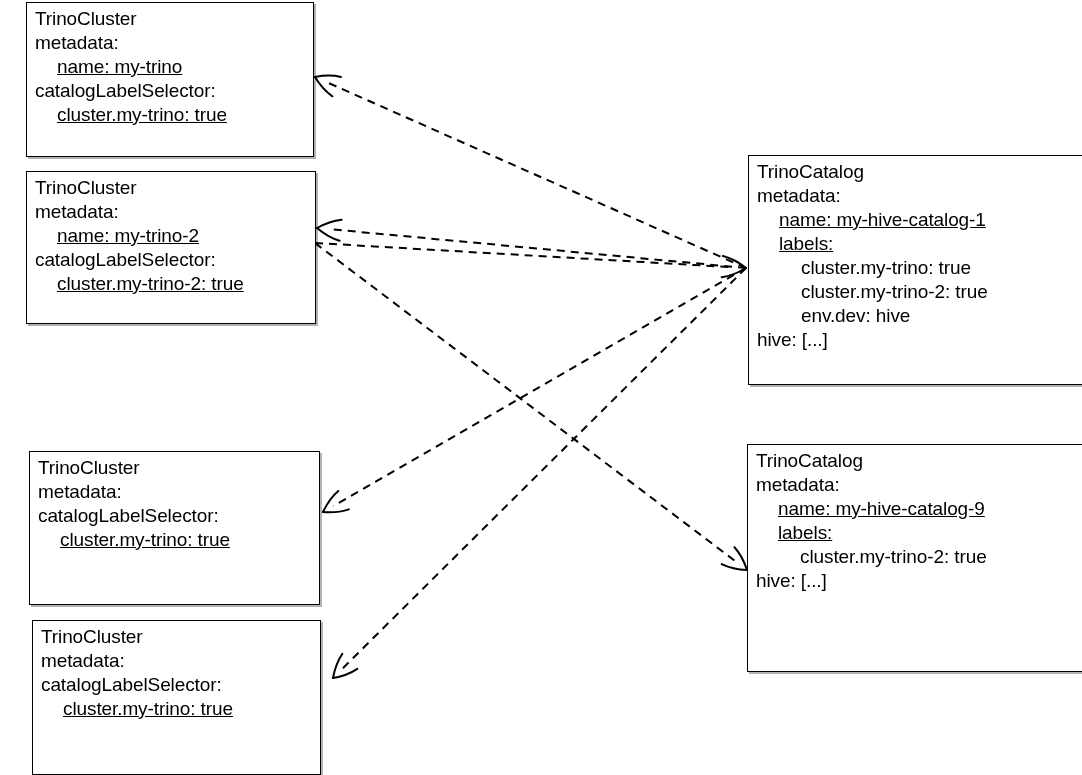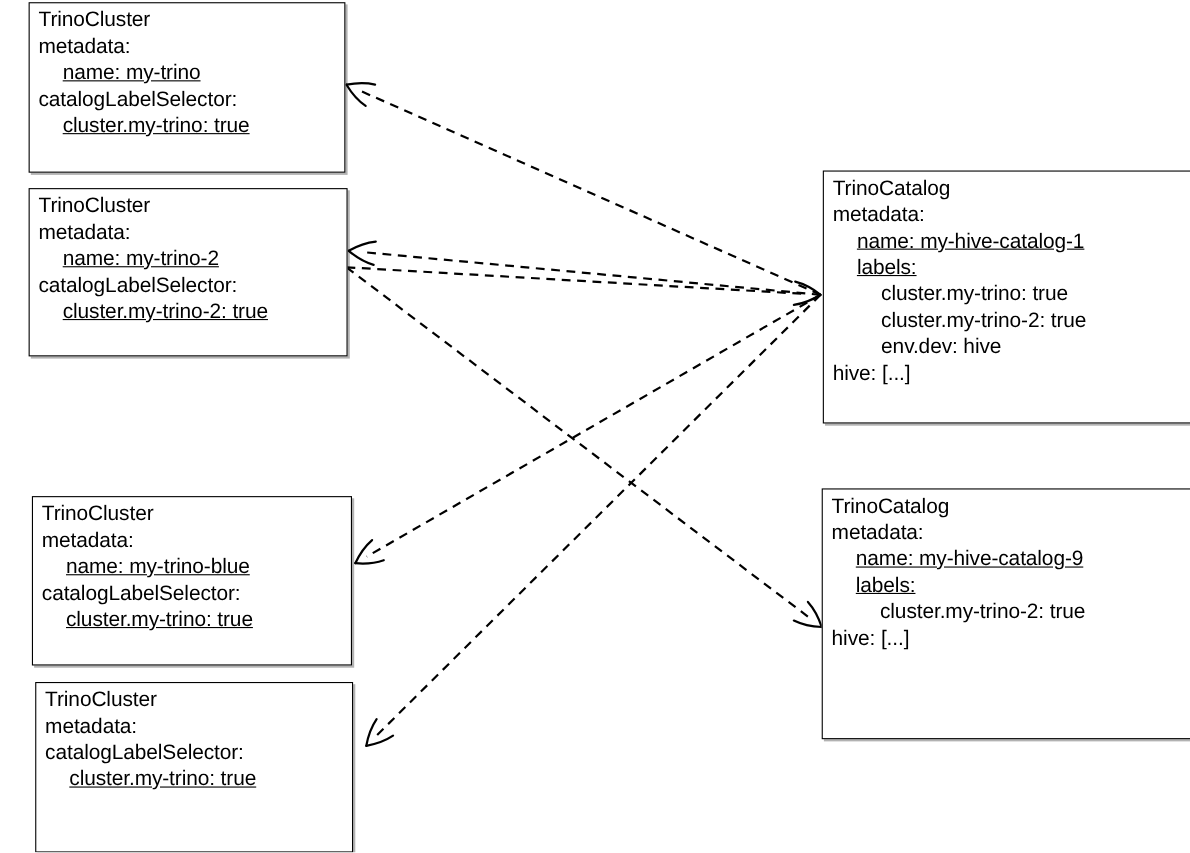--- a/index.html
+++ b/index.html
@@ -104,21 +104,20 @@
       <div class="node" style="left: 2px; top: 171px; width: 290px; height: 153px;">
         <div class="line">TrinoCluster</div>
         <div class="line">metadata:</div>
         <div class="line indent1">name: my-trino-2</div>
         <div class="line">catalogLabelSelector:</div>
         <div class="line indent1">cluster.my-trino-2: true</div>
       </div>
       <div class="node" style="left: 5px; top: 451px; width: 291px; height: 154px;">
         <div class="line">TrinoCluster</div>
         <div class="line">metadata:</div>
-        <div class="line indent1">name: my-trino-blue</div>
         <div class="line">catalogLabelSelector:</div>
         <div class="line indent1">cluster.my-trino: true</div>
       </div>
       <div class="node" style="left: 8px; top: 620px; width: 289px; height: 155px;">
         <div class="line">TrinoCluster</div>
         <div class="line">metadata:</div>
         <div class="line">catalogLabelSelector:</div>
         <div class="line indent1">cluster.my-trino: true</div>
       </div>
       <div class="node" style="left: 724px; top: 155px; width: 354px; height: 230px;">

